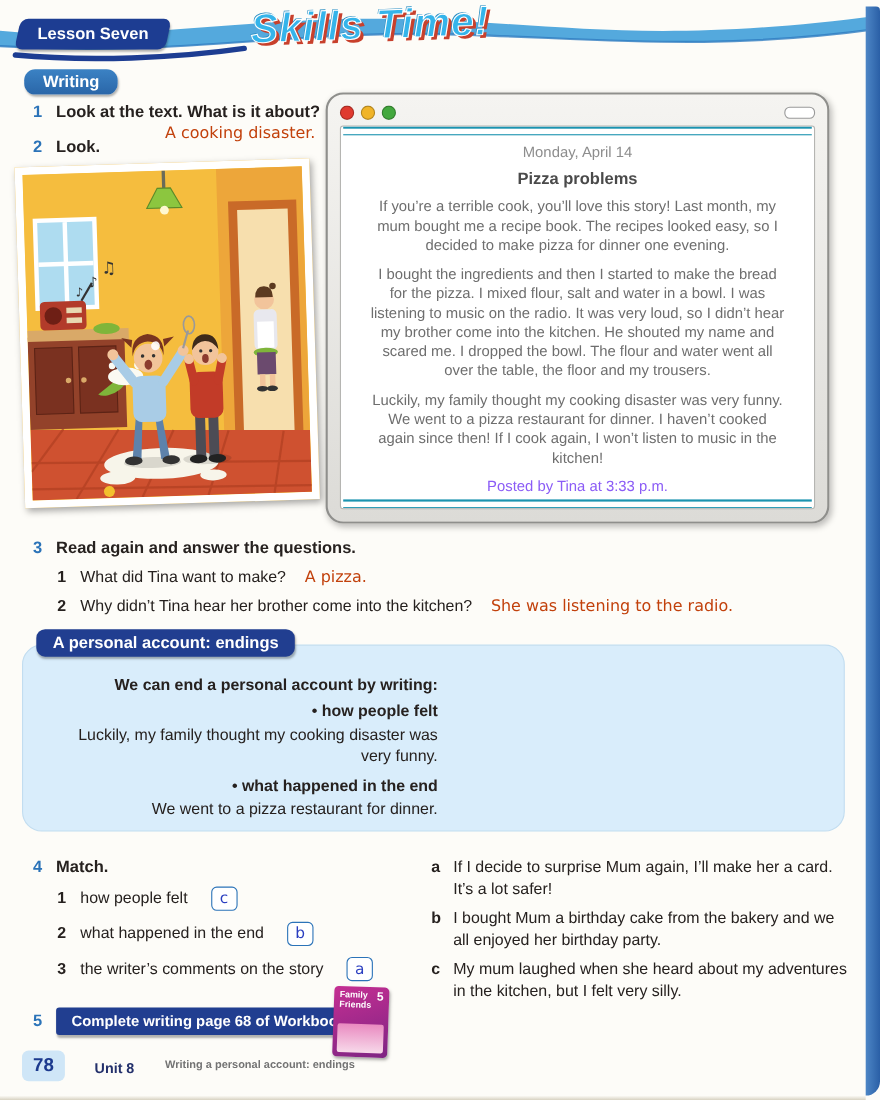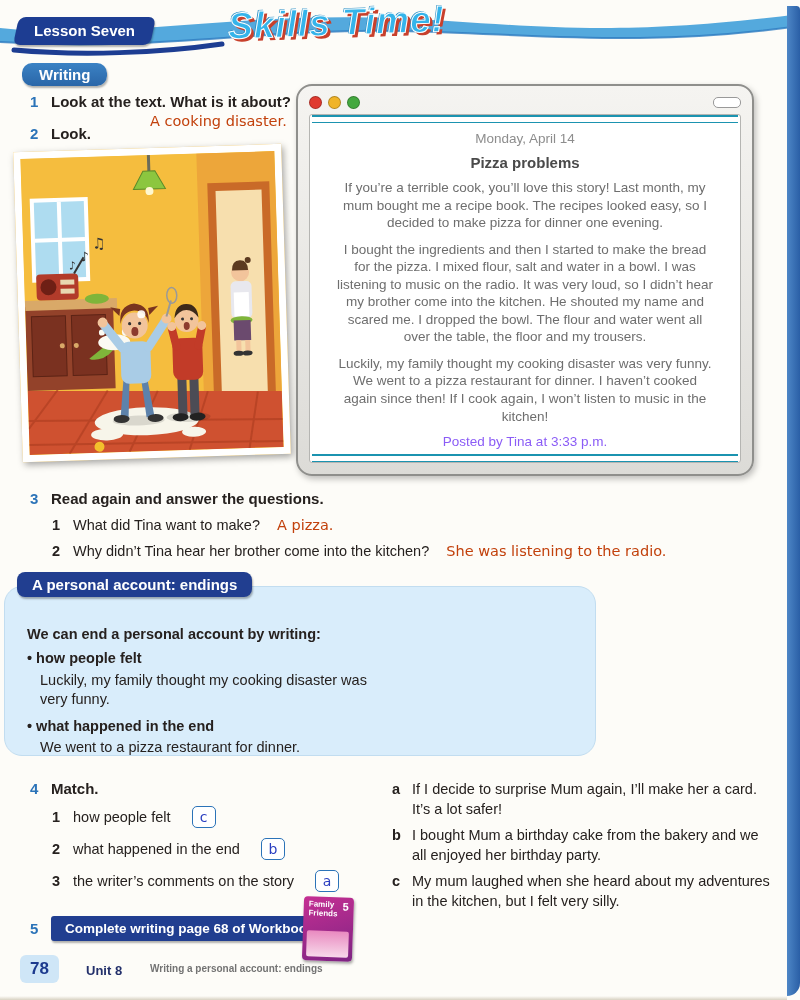--- a/index.html
+++ b/index.html
@@ -37,26 +37,26 @@
   .pill{margin-left:auto;width:26px;height:9px;border-radius:5px;background:#fff;border:1px solid #999;}
   .blog-inner{background:#fff;border:1px solid #b5b5b2;border-radius:3px;height:calc(100% - 21px);
         display:flex;flex-direction:column;overflow:hidden;box-sizing:border-box;}
   .rule{flex:0 0 auto;height:5px;border-top:2px solid #1b93b0;border-bottom:1.5px solid #1b93b0;margin:0 2px;}
   .blog-body{flex:1;padding:8px 15px 4px;overflow:hidden;text-align:center;}
   .blog-date{color:#8d8d8d;font-size:13.5px;margin:0 0 8px;}
   .blog-title{color:#4a4a4a;font-size:15px;font-weight:bold;margin:0 0 8px;}
   .blog-p{color:#6e6e6e;font-size:13.5px;line-height:1.3;margin:0 12px 9px;}
   .blog-posted{color:#8b5cf6;font-size:13.5px;margin:2px 0 0;}
   
-  .endings{position:absolute;left:4px;top:586px;width:592px;height:170px;background:#d9edfb;
+  .endings{position:absolute;left:20px;top:586px;width:748px;height:170px;background:#d9edfb;
         border:1px solid #c2ddf0;border-radius:18px;box-sizing:border-box;}
   .endings-badge{position:absolute;top:-15px;left:12px;background:#213e90;color:#fff;font-weight:bold;
         font-size:15px;padding:4px 15px;border-radius:8px;box-shadow:1px 2px 2px rgba(0,0,0,.3);}
-  .endings-grid{display:grid;grid-template-columns:355px 1fr;gap:0 26px;padding:39px 20px 0 22px;
-        font-size:14.5px;}
+  .endings-grid{display:grid;grid-template-columns:355px 1fr;gap:0 26px;padding:28px 20px 0 22px;
+        font-size:14.5px;text-align:right;}
   .intro{font-weight:bold;margin:0 0 7px;}
   .bullet-h{font-weight:bold;line-height:1.35;}
   .bullet-h::before{content:"• ";}
   .example{padding-left:13px;line-height:1.35;margin:2px 0 7px;}
   
   .ansbox{display:inline-flex;width:22px;height:20px;border:1.6px solid #2b73b8;border-radius:5px;
         align-items:center;justify-content:center;margin-left:10px;color:#2a3ec0;
         font-family:"DejaVu Sans",sans-serif;font-size:14px;background:#fff;}
   .opt{position:absolute;left:392px;width:380px;display:flex;gap:9px;font-size:14.5px;line-height:1.35;}
   .opt .letter{font-weight:bold;min-width:11px;}

